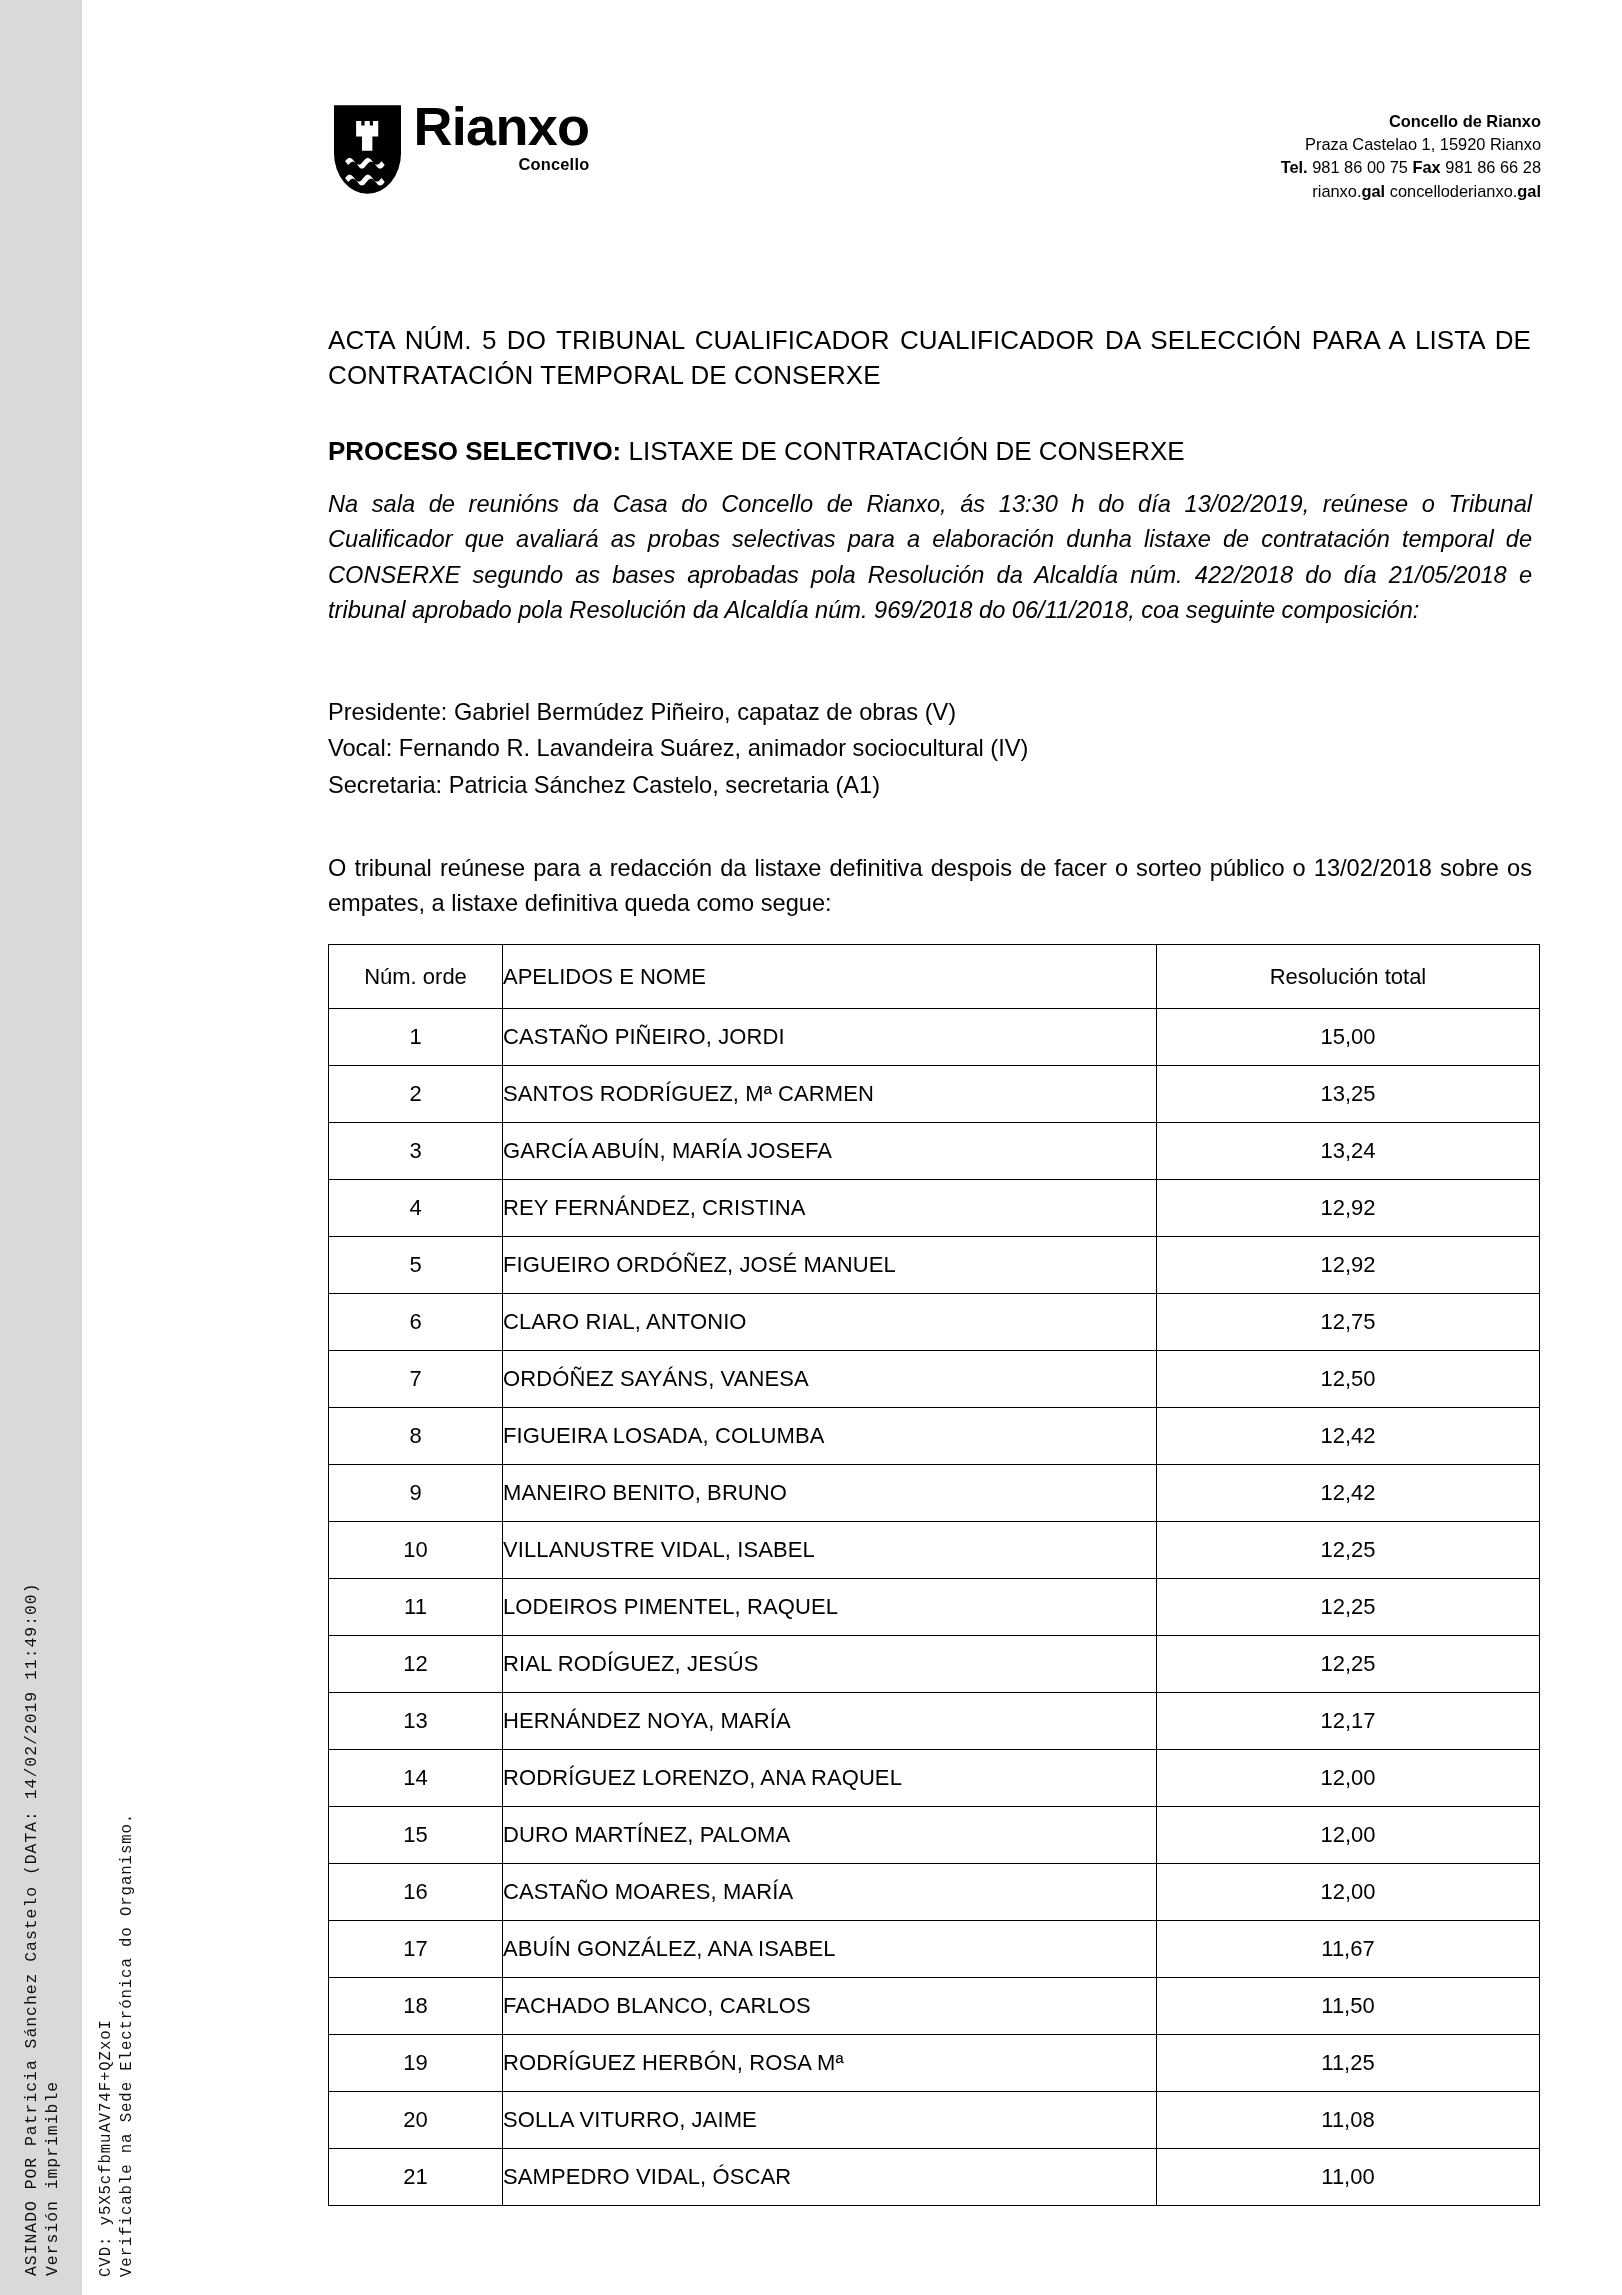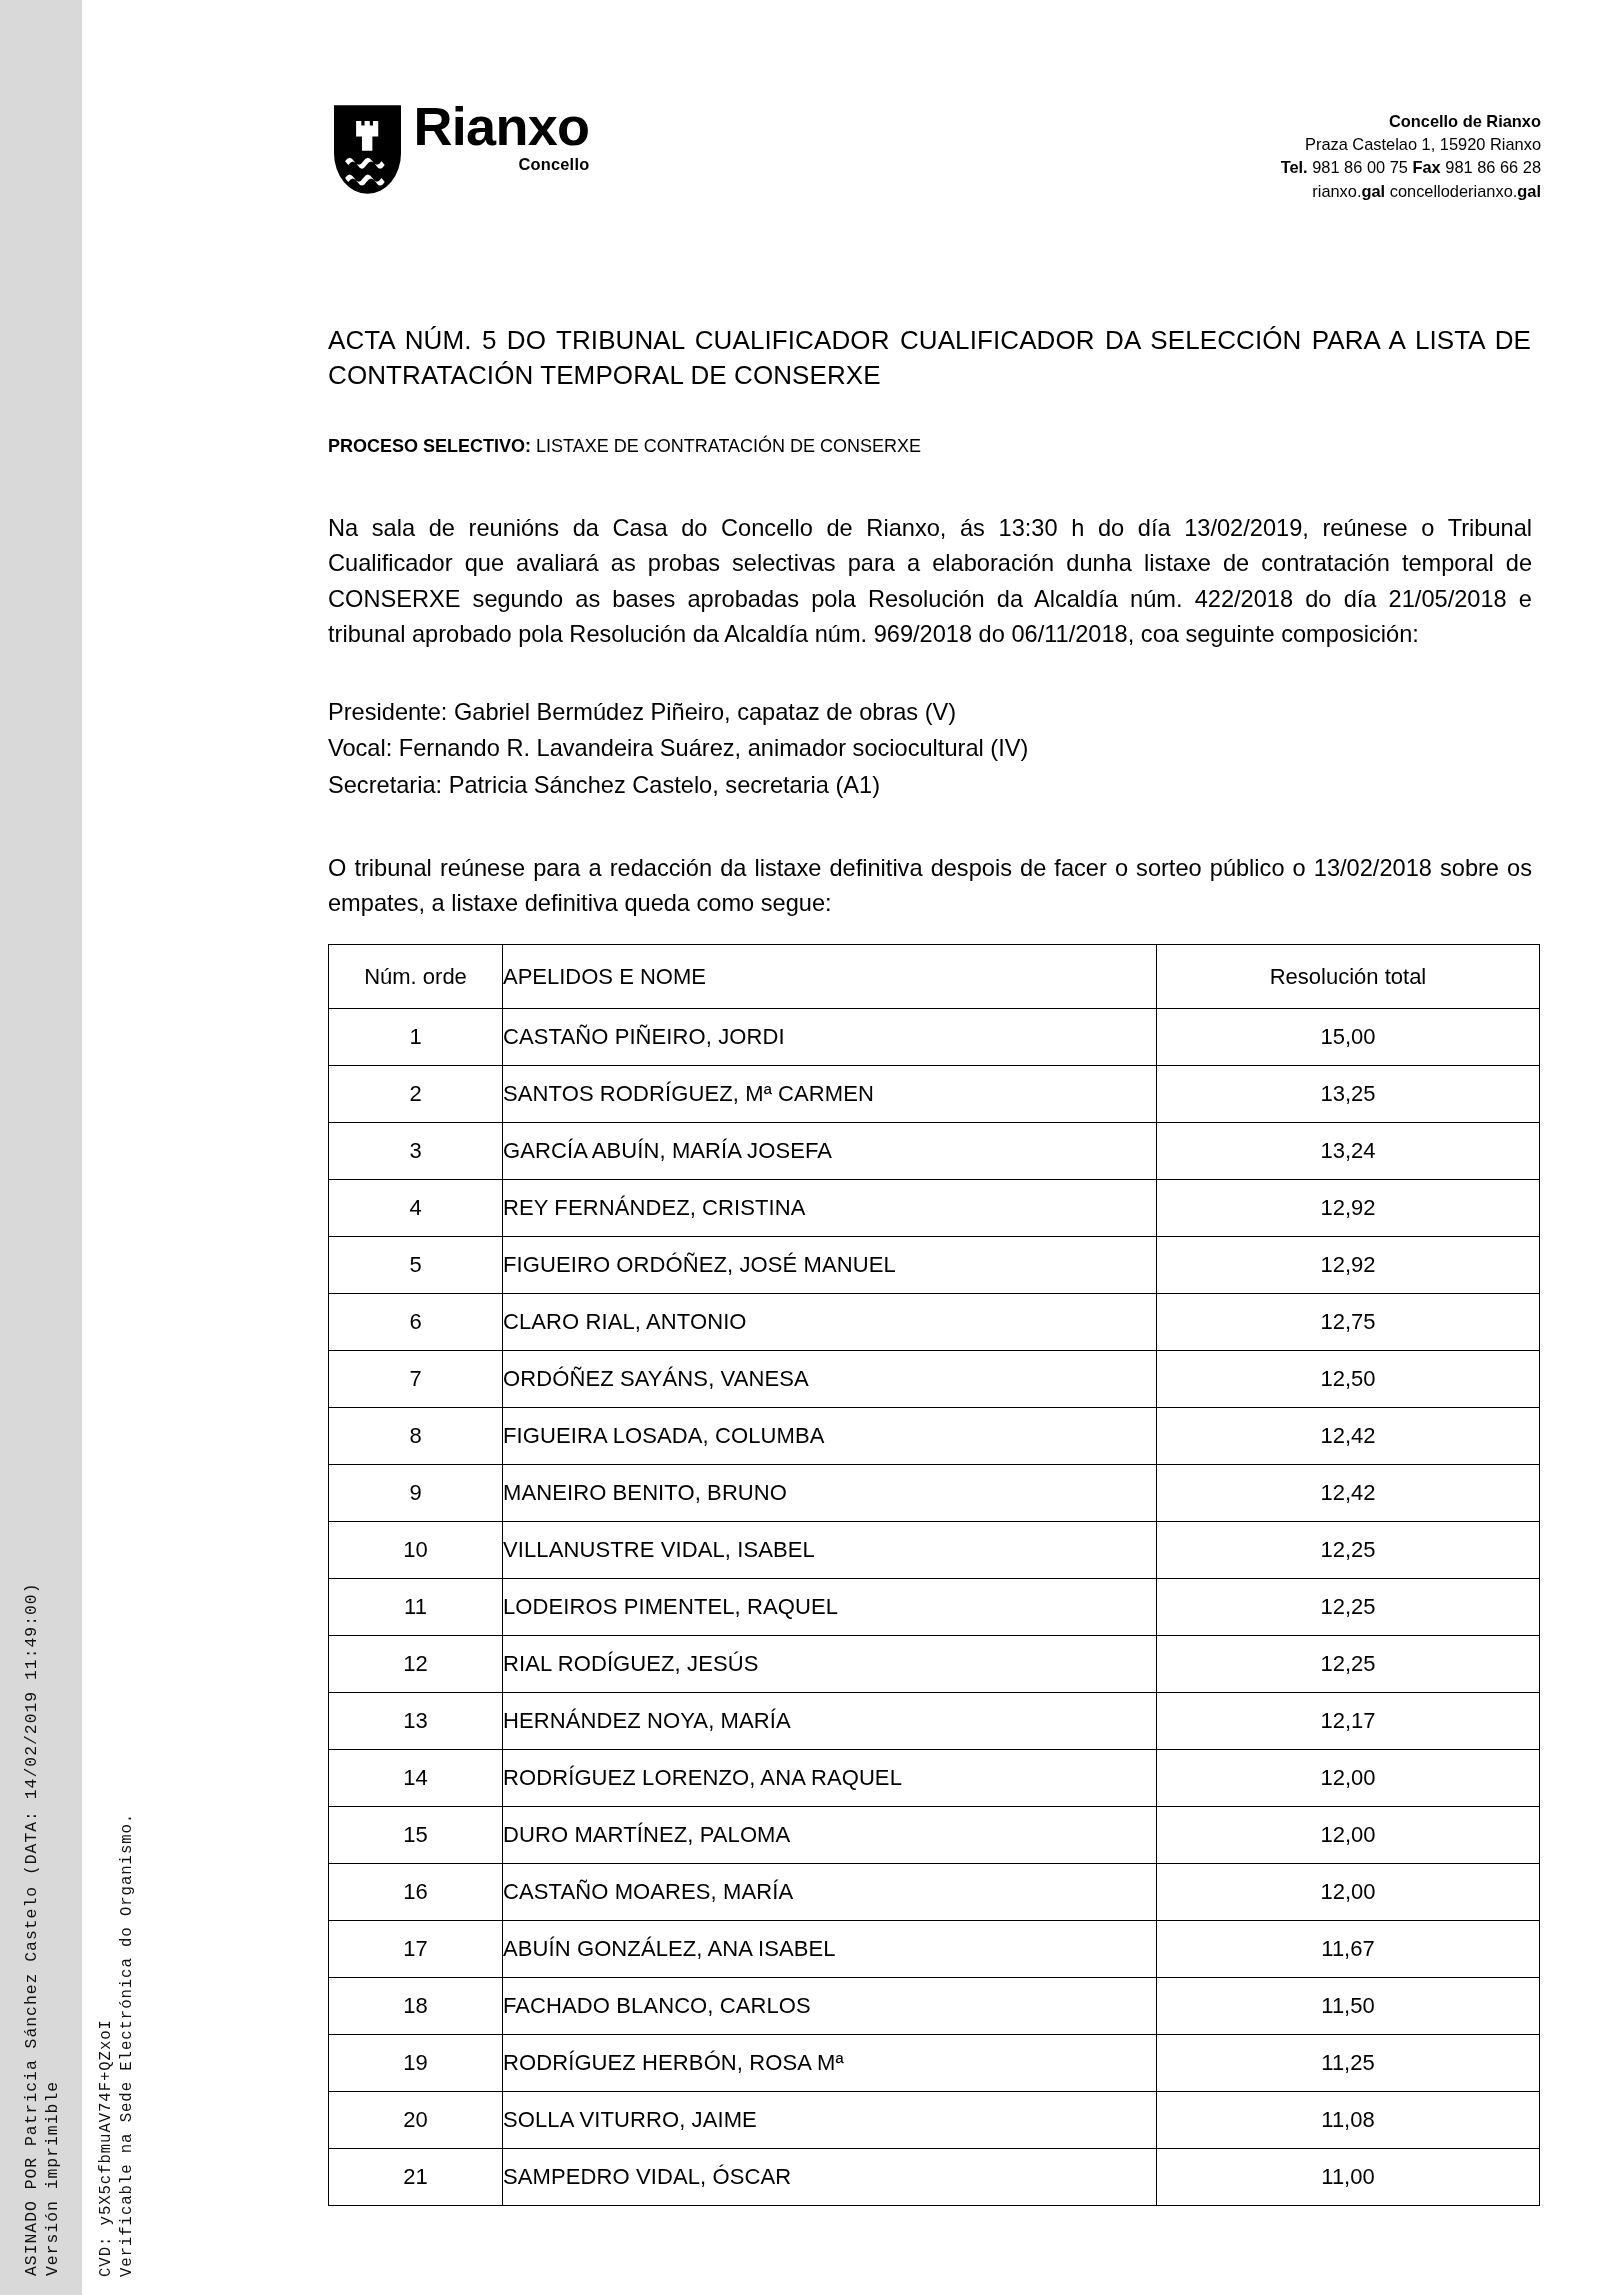--- a/index.html
+++ b/index.html
@@ -125,38 +125,39 @@
     line-height: 1.33;
     text-align: justify;
     text-align-last: left;
     letter-spacing: 0.1px;
   }
   .proceso-line {
     position: absolute;
     left: 292px;
     top: 435px;
     width: 1211px;
-    font-size: 18px;
+    font-size: 26px;
     line-height: 1.3;
     white-space: nowrap;
   }
   .proceso-line .strong { font-weight: bold; }
 
   
   .para {
     position: absolute;
     font-size: 23.6px;
     line-height: 1.5;
     text-align: justify;
     text-align-last: left;
   }
   .para-intro {
     left: 292px;
-    top: 511px;
+    top: 487px;
     width: 1204px;
+    font-style: italic;
   }
   .tribunal-block {
     position: absolute;
     left: 292px;
     top: 694px;
     width: 1204px;
     font-size: 23.6px;
     line-height: 1.54;
   }
   .para-sorteo {

